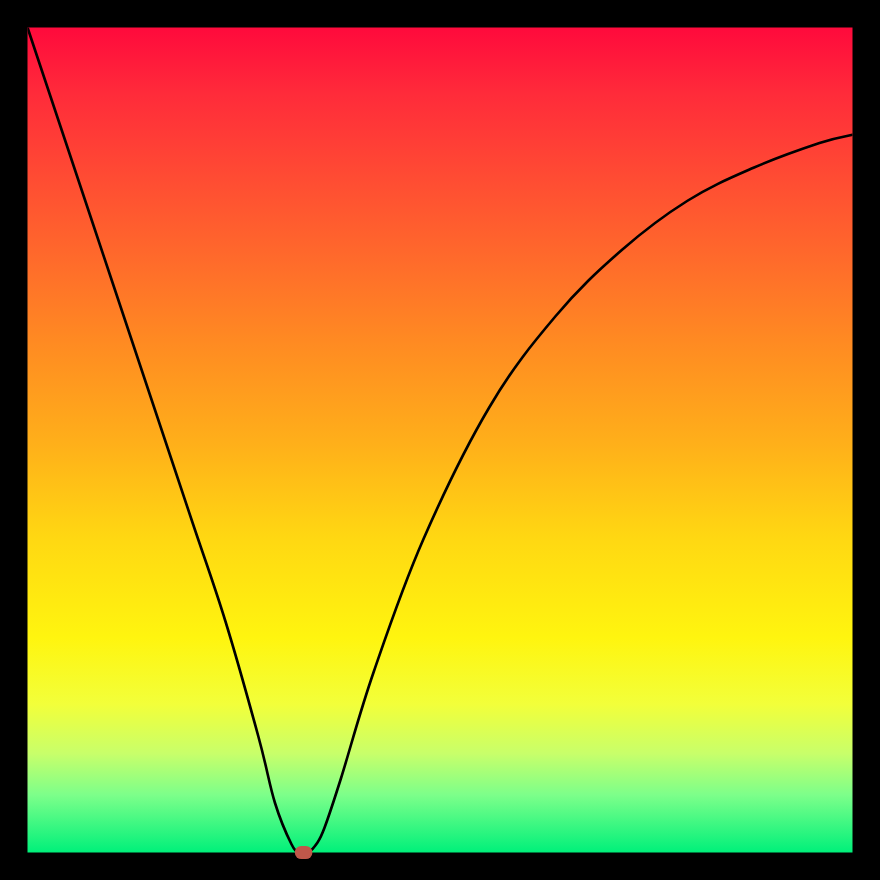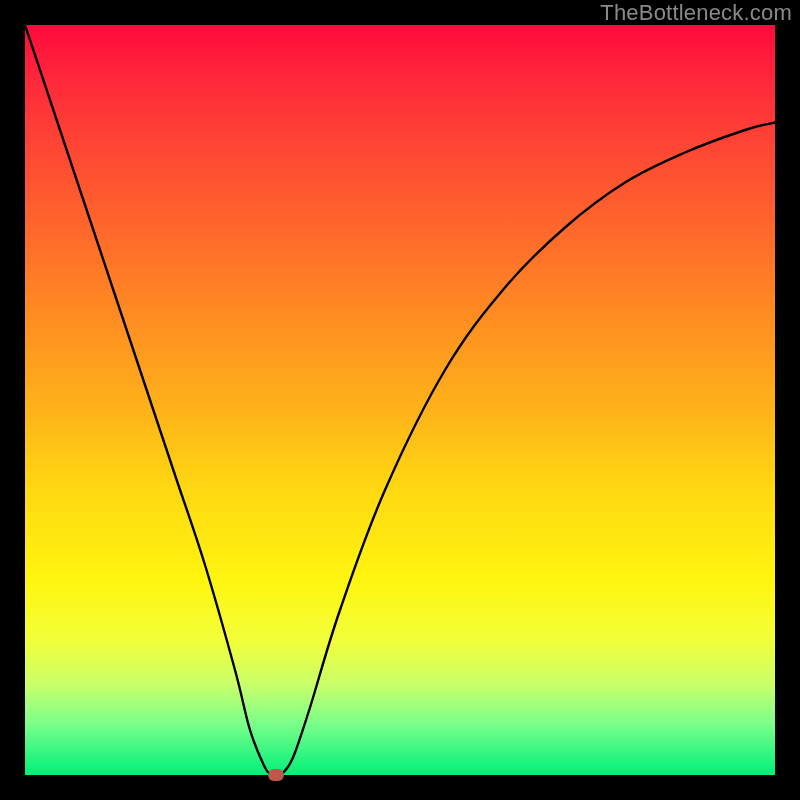--- a/index.html
+++ b/index.html
@@ -63,14 +63,13 @@
 </head>
 <body>
 
 <div class="frame">
   <div class="plot-area">
     <svg class="curve" viewBox="0 0 750 750" preserveAspectRatio="none">
       <path id="curve-path" d="M 0 0 C 5.3999999999999995 16.2, 19.200000000000003 57.6, 30 90 C 40.8 122.4, 49.2 147.6, 60 180 C 70.8 212.4, 79.2 237.6, 90 270 C 100.8 302.4, 109.2 327.6, 120 360 C 130.8 392.4, 139.2 417.6, 150 450 C 160.8 482.4, 169.2 504.9, 180 540 C 190.8 575.1, 201.90000000000003 615.3, 210.00000000000003 645 C 218.10000000000002 674.7, 219.6 687.45, 225 705 C 230.4 722.55, 235.95 734.4, 240 742.5 C 244.05 750.6, 244.79999999999998 748.65, 247.5 750 C 250.20000000000002 751.35, 252.30000000000004 751.35, 255.00000000000003 750 C 257.70000000000005 748.65, 259.8 746.55, 262.5 742.5 C 265.2 738.45, 265.95 738.3, 270 727.5 C 274.05 716.7, 276.9 708.15, 285 682.5 C 293.1 656.85, 301.5 624.15, 315 585 C 328.5 545.85, 341.09999999999997 508.2, 360 465 C 378.90000000000003 421.8, 398.40000000000003 381.45, 420.00000000000006 345 C 441.6000000000001 308.55, 458.40000000000003 288.15, 480 262.5 C 501.59999999999997 236.85, 518.4 221.4, 540 202.5 C 561.6 183.6, 578.4 171, 600 157.5 C 621.6 144, 638.4 136.95, 660 127.5 C 681.6 118.05, 703.8 110.4, 720 105 C 736.2 99.6, 744.6 98.85, 750 97.5" fill="none" stroke="#000000" stroke-width="2.4" stroke-linejoin="round" stroke-linecap="round"></path>
     </svg>
     <div class="marker" id="marker" style="left: 251.25px; top: 750px; background: rgb(191, 87, 74);"></div>
   </div>
-  <div class="watermark">TheBottleneck.com</div>
 </div>
 
 </body></html>

